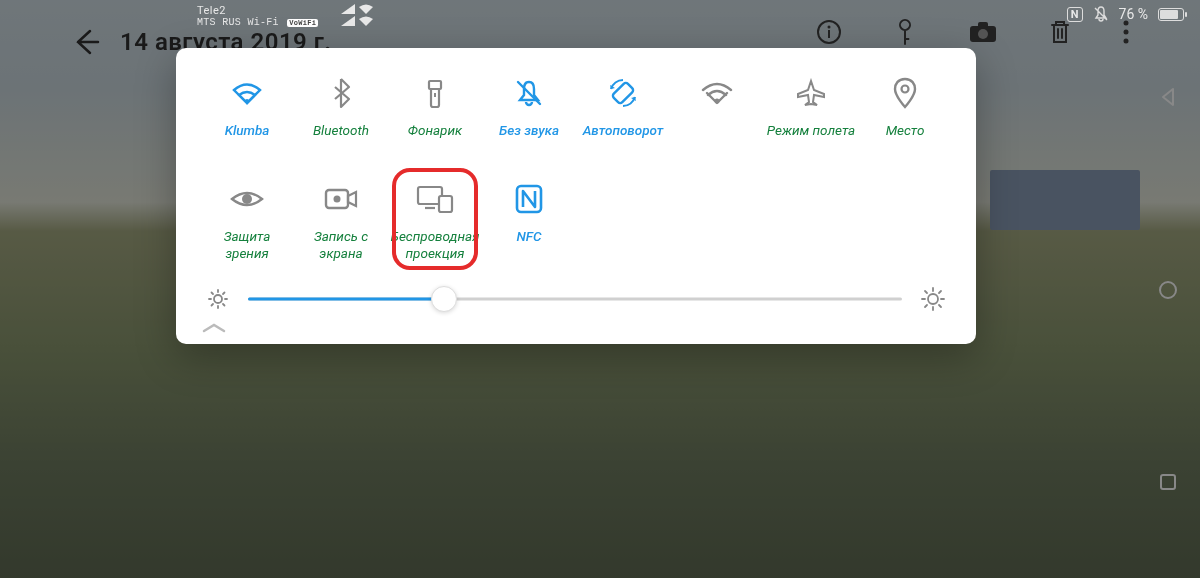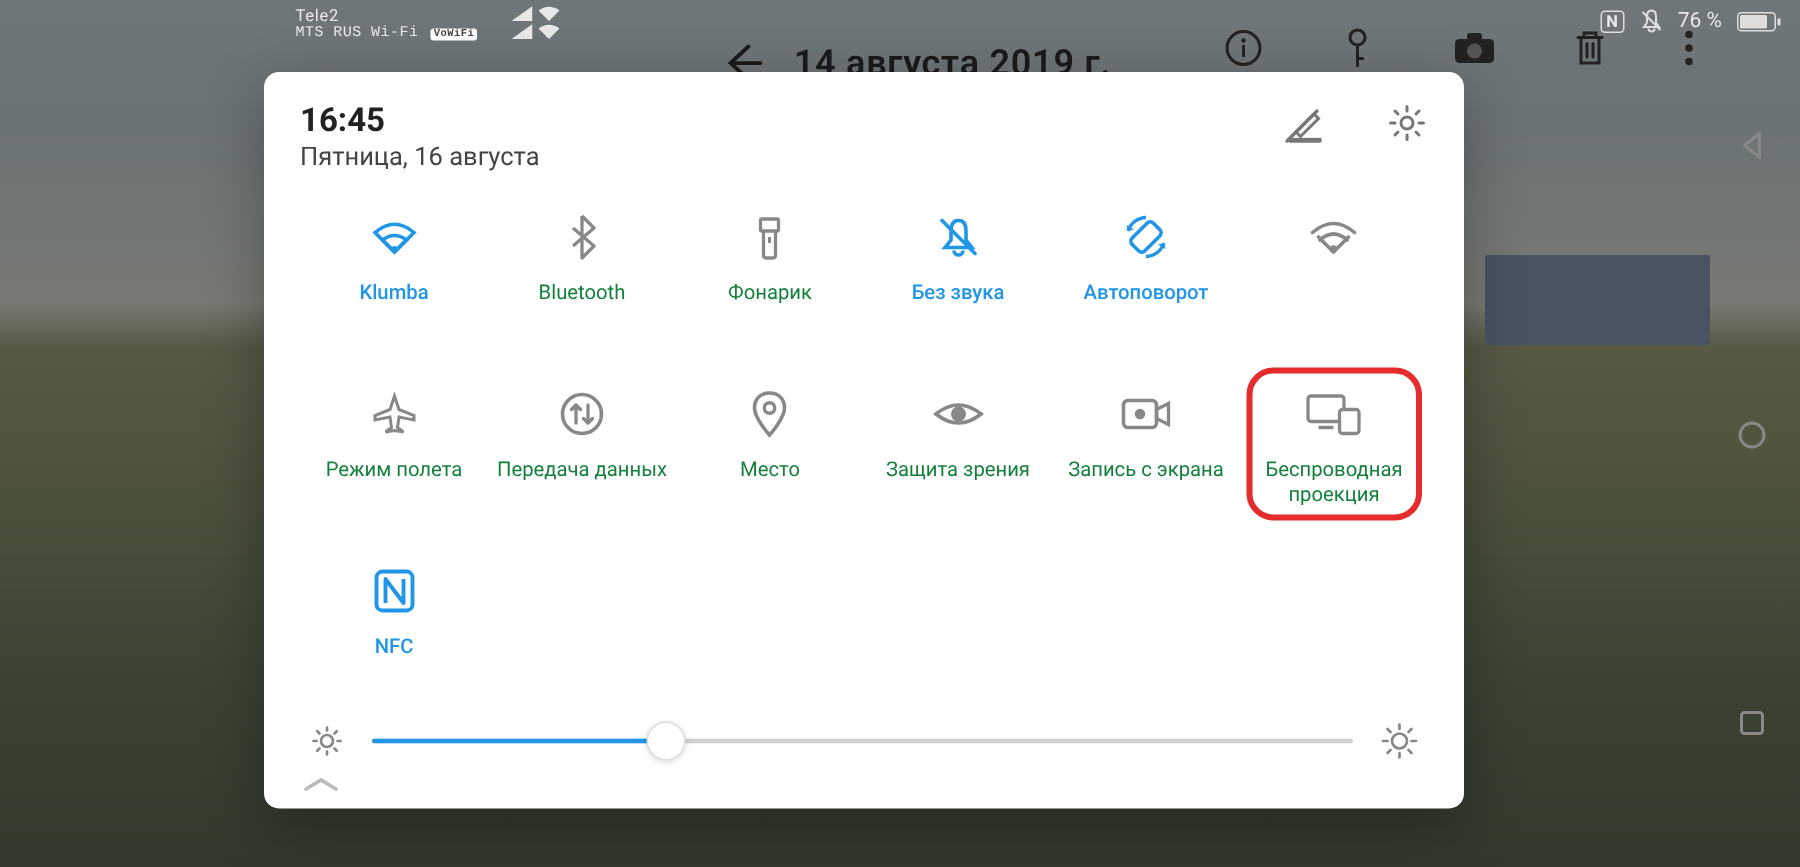--- a/index.html
+++ b/index.html
@@ -39,21 +39,21 @@
 .sig-icons2 { position:absolute; left:314px; top:12px; display:flex; gap:4px; align-items:center; }
 .sb-right { position:absolute; right:16px; top:2px; display:flex; gap:10px; align-items:center; font-size:14px;}
 .bat-icon {
   width:26px; height:13px; border:1.5px solid #ddd; border-radius:3px; position:relative;
 }
 .bat-icon::after { content:""; position:absolute; right:-4px; top:3px; width:2px; height:5px; background:#ddd; border-radius:1px; }
 .bat-fill { position:absolute; left:1px; top:1px; bottom:1px; width:74%; background:#ddd; border-radius:1px; }
 
 .gallery-bar {
   position:absolute; top:18px; left:70px; right:50px; height:48px;
-  display:flex; align-items:center; color:#222; z-index:2;justify-content:center;
+  display:flex; align-items:center; color:#222; z-index:2;
 }
 .gb-back { font-size:30px; color:#222; margin-right:20px;}
 .gb-title { font-size:24px; font-weight:600; color:#1a1a1a; letter-spacing:.5px;}
 .gb-time { position:absolute; left:138px; top:42px; font-size:13px; color:#333;}
 .gb-right { position:absolute; right:20px; top:0; display:flex; gap:50px; align-items:center;}
 .gb-ico { color:#222; }
 
 .navbar {
   position:absolute; right:12px; top:0; bottom:0; width:40px;
   display:flex; flex-direction:column; justify-content:space-around; align-items:center;
@@ -66,22 +66,23 @@
   background:#fff; border-radius:10px; padding:20px 24px 10px 24px;
   box-shadow: 0 12px 40px rgba(0,0,0,.3);
   z-index:5;
 }
 .p-head { display:flex; align-items:flex-start; margin-bottom:18px;}
 .p-time { font-size:22px; font-weight:700; color:#222;}
 .p-date { font-size:17px; color:#444; margin-top:2px;}
 .p-head-right { margin-left:auto; display:flex; gap:40px; }
 .hicon { color:#666; }
 .tiles {
-  display:grid; grid-template-columns: repeat(6, 1fr);
-  gap:24px 0;
+  display:grid; grid-template-columns: repeat(8, 1fr);
+  gap:12px 0;
+  font-style:italic;
 }
 .tile {
   display:flex; flex-direction:column; align-items:center;
   padding:4px 2px; cursor:pointer; position:relative;
 }
 .tile-icon {
   height:42px; display:flex; align-items:center; justify-content:center;
   color:#888;
 }
 .tile.active .tile-icon { color:#2196e6; }
@@ -218,41 +219,20 @@
       </svg>
   </span>
   <span class="nav-btn">
     <svg width="20" height="20">
         <rect x="3" y="3" width="14" height="14" stroke="#888" stroke-width="2" fill="none" rx="2"></rect>
       </svg>
   </span>
 </div>
 
 <div class="panel">
-  <div class="p-head">
-    <div>
-      <div class="p-time">16:45</div>
-      <div class="p-date">Пятница, 16 августа</div>
-    </div>
-    <div class="p-head-right">
-      <span class="hicon">
-        <svg width="28" height="28">
-            <path d="M6 22 L22 6 M6 22 L4 24 L2 26 M4 26 L24 26" stroke="#777" stroke-width="2.2" fill="none" stroke-linecap="round"></path>
-            <path d="M5 25 L25 25" stroke="#777" stroke-width="2.2"></path>
-            <path d="M8 20 L20 8 L23 11 L11 23 Z" fill="none" stroke="#777" stroke-width="2"></path>
-          </svg>
-      </span>
-      <span class="hicon">
-        <svg width="28" height="28">
-            <circle cx="14" cy="14" r="4" stroke="#777" stroke-width="2" fill="none"></circle>
-            <path d="M14 3 L14 6 M14 22 L14 25 M3 14 L6 14 M22 14 L25 14 M6 6 L8 8 M20 20 L22 22 M22 6 L20 8 M8 20 L6 22" stroke="#777" stroke-width="2" stroke-linecap="round"></path>
-          </svg>
-      </span>
-    </div>
-  </div>
 
   <div class="tiles" id="tiles-grid">
       <div class="tile active">
         <div class="tile-icon">
           <svg width="34" height="28">
             <path d="M17 24 Q4 11 4 11 Q17 0 30 11 Z" fill="none" stroke="currentColor" stroke-width="2.4"></path>
             <path d="M17 24 Q9 16 9 16 Q17 10 25 16 Z" fill="none" stroke="currentColor" stroke-width="2.4"></path>
             <circle cx="17" cy="22" r="2" fill="currentColor"></circle>
           </svg>
         </div>
@@ -303,29 +283,20 @@
           </svg>
         </div>
       </div>
       <div class="tile">
         <div class="tile-icon">
           <svg width="32" height="30">
             <path d="M16 3 L19 12 L29 16 L29 19 L19 17 L18 24 L22 27 L16 26 L10 27 L14 24 L13 17 L3 19 L3 16 L13 12 Z" fill="none" stroke="currentColor" stroke-width="2"></path>
           </svg>
         </div>
         <div class="tile-label">Режим полета</div>
-      </div>
-      <div class="tile">
-        <div class="tile-icon">
-          <svg width="32" height="32">
-            <circle cx="16" cy="16" r="13" stroke="currentColor" stroke-width="2.4" fill="none"></circle>
-            <path d="M12 10 L12 22 M12 10 L9 13 M12 10 L15 13 M20 22 L20 10 M20 22 L17 19 M20 22 L23 19" stroke="currentColor" stroke-width="2.2" fill="none" stroke-linecap="round"></path>
-          </svg>
-        </div>
-        <div class="tile-label">Передача данных</div>
       </div>
       <div class="tile">
         <div class="tile-icon">
           <svg width="26" height="34">
             <path d="M13 3 C6 3 3 8 3 13 C3 20 13 31 13 31 C13 31 23 20 23 13 C23 8 20 3 13 3 Z" fill="none" stroke="currentColor" stroke-width="2.4"></path>
             <circle cx="13" cy="13" r="3.5" stroke="currentColor" stroke-width="2.2" fill="none"></circle>
           </svg>
         </div>
         <div class="tile-label">Место</div>
       </div>

